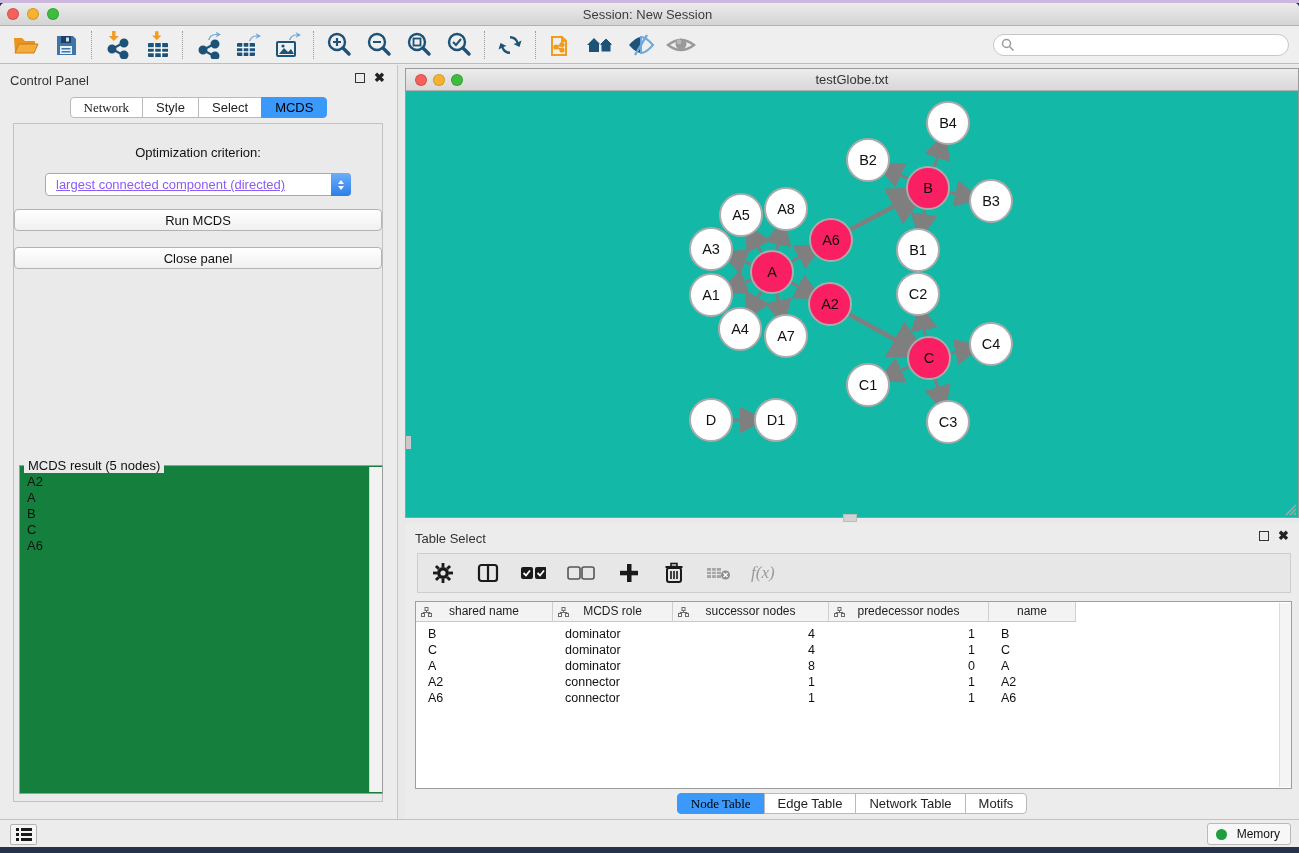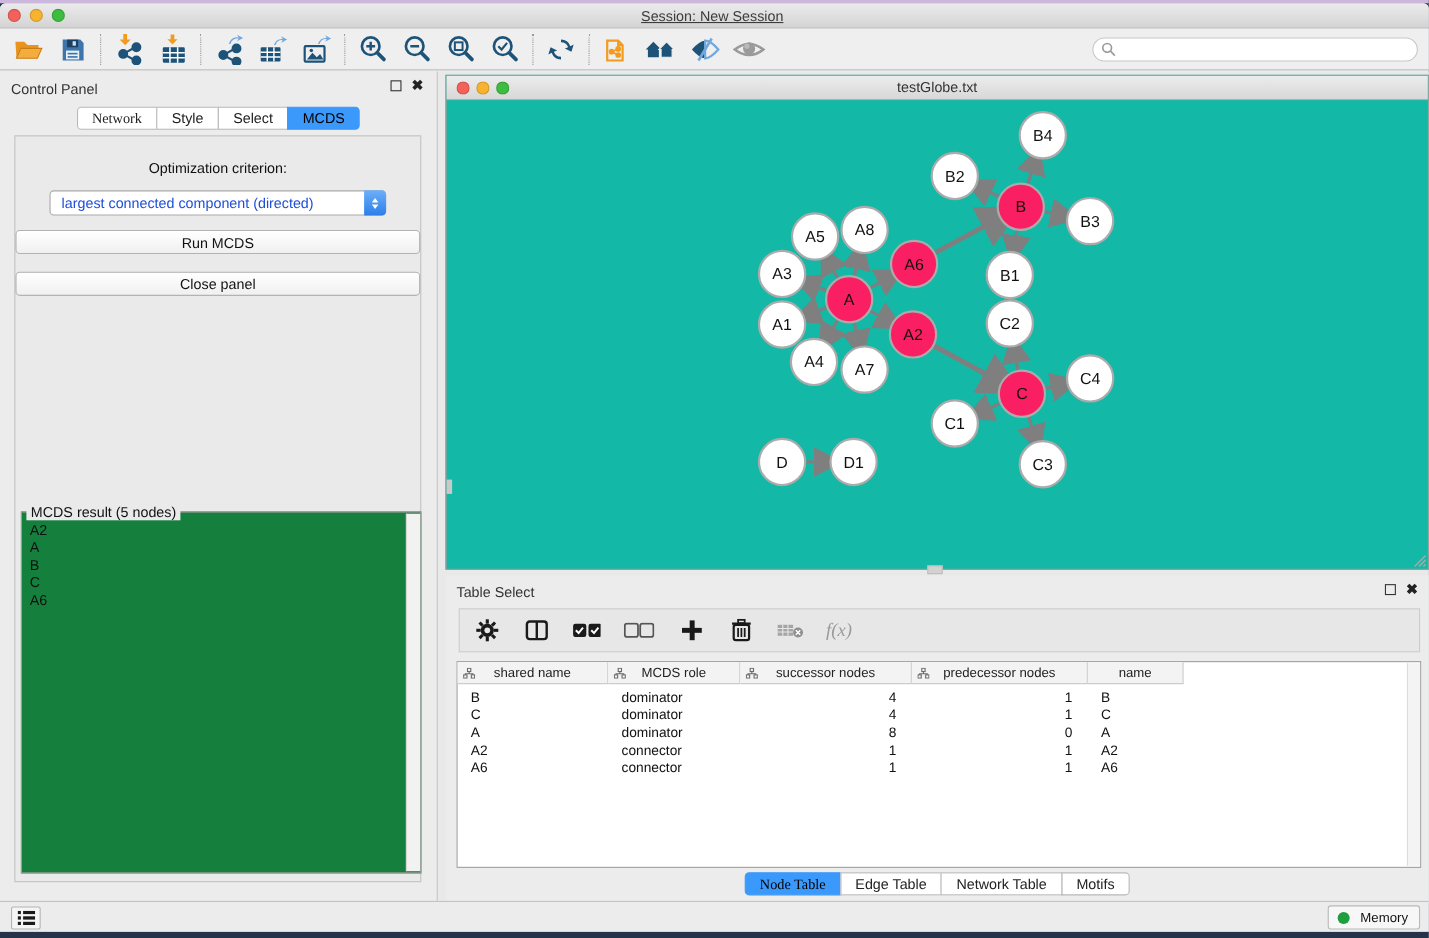--- a/index.html
+++ b/index.html
@@ -7,21 +7,21 @@
   body { font-family:"Liberation Sans", sans-serif; }
   .desktop { position:relative; width:1299px; height:853px; background:#26324a; overflow:hidden; }
   .top-strip { position:absolute; top:0; left:0; right:0; height:3px; background:#ccb8dc; }
   .main-window { position:absolute; top:3px; left:0; width:1299px; height:844px; background:#ececec; border-radius:5px 5px 0 0; overflow:hidden; }
 
   
   .titlebar { position:relative; height:23px; background:linear-gradient(#ebebeb,#d4d4d4); border-bottom:1px solid #b2b2b2; }
   .lights { position:absolute; left:7px; top:5px; display:flex; gap:8px; }
   .light { width:12px; height:12px; border-radius:50%; border:1px solid rgba(0,0,0,.15); }
   .light.red { background:#f4605a; } .light.yellow { background:#f7b32f; } .light.green { background:#3ebc3f; }
-  .titlebar .title { position:absolute; left:0; right:4px; top:4px; text-align:center; font-size:13px; color:#3c3c3c;text-decoration:underline; }
+  .titlebar .title { position:absolute; left:0; right:4px; top:4px; text-align:center; font-size:13px; color:#3c3c3c; }
 
   
   .toolbar { position:relative; height:38px; background:#efefef; border-bottom:1px solid #bdbdbd; display:flex; align-items:center; padding:0 6px; }
   .tbtn { width:40px; height:32px; display:flex; align-items:center; justify-content:center; }
   .tsep { width:1px; height:28px; border-left:1px dotted #9a9a9a; margin:0 5px; }
   .search-wrap { position:absolute; right:10px; top:8px; width:296px; height:22px; }
   .search-wrap input { width:100%; height:100%; border:1px solid #c7c7c7; border-radius:12px; background:#fff; padding-left:26px; font-size:12px; outline:none; }
   .search-wrap svg { position:absolute; left:8px; top:4px; }
 
   
@@ -35,21 +35,21 @@
   .float-box { width:10px; height:10px; border:1.5px solid #333; }
   .close-x { font-size:13px; font-weight:bold; color:#222; line-height:10px; }
   .seg-tabs { display:flex; justify-content:center; }
   .seg-tab { height:21px; line-height:20px; padding:0 13px; font-size:13px; color:#222; background:#fff; border:1px solid #b9b9b9; margin-left:-1px; cursor:default; }
   .seg-tab:first-child { border-radius:4px 0 0 4px; margin-left:0;font-family:Liberation Serif, serif; }
   .seg-tab:last-child { border-radius:0 4px 4px 0; }
   .seg-tab.active { background:#3b99fc; border-color:#3b99fc; color:#000000; }
   .cp-tabs { position:absolute; left:0; right:0; top:32px; }
   .cp-body { position:absolute; left:13px; right:14px; top:58px; bottom:17px; background:#eaeaea; border:1px solid #c2c2c2; }
   .opt-label { text-align:center; margin-top:21px; font-size:13px; color:#111; }
-  .dropdown { position:relative; margin:13px auto 0; width:306px; height:23px; background:#fff; border:1px solid #a9a9a9; border-radius:4px; font-size:13px; line-height:21px; padding-left:10px; color:#1d4ed8; }
+  .dropdown { position:relative; margin:13px auto 0; width:306px; height:23px; background:#fff; border:1px solid #a9a9a9; border-radius:4px; font-size:13px; line-height:21px; padding-left:10px; color:#8b5cf6;text-decoration:underline; }
   .dd-stepper { position:absolute; right:-1px; top:-1px; width:20px; height:23px; border-radius:0 4px 4px 0; background:linear-gradient(#6caefa,#2c7fe8); display:flex; flex-direction:column; align-items:center; justify-content:center; gap:2px; }
   .dd-stepper .tri-up { width:0; height:0; border-left:3.5px solid transparent; border-right:3.5px solid transparent; border-bottom:4.5px solid #fff; }
   .dd-stepper .tri-dn { width:0; height:0; border-left:3.5px solid transparent; border-right:3.5px solid transparent; border-top:4.5px solid #fff; }
   .cp-buttons { display:flex; justify-content:center; gap:16px; margin-top:13px;flex-direction:column; }
   .mac-btn { height:22px; padding:0 17px; font-size:13px; color:#111; background:linear-gradient(#ffffff,#f0f0f0); border:1px solid #b3b3b3; border-radius:4px; }
   .result-box { position:absolute; left:5px; width:364px; top:341px; height:329px; border:1px solid #9c9c9c; background:#15803d; }
   .rb-legend { position:absolute; top:-8px; left:4px; background:#eaeaea; padding:0 4px; font-size:13px; color:#111; }
   .rb-list { padding:8px 0 0 7px; font-size:13px; color:#111; line-height:16px; }
   .rb-scroll { position:absolute; right:0; top:1px; bottom:1px; width:13px; background:#f2f2f2; border-left:1px solid #d6d6d6; }
 

